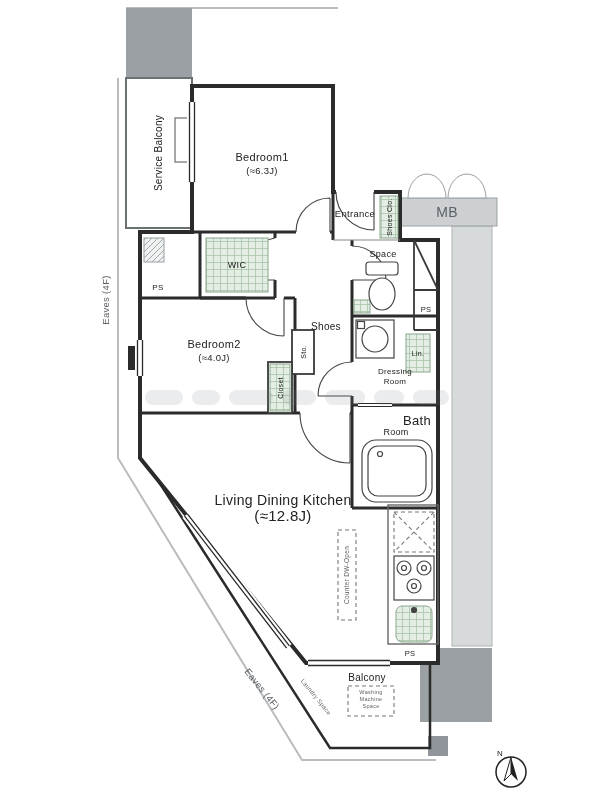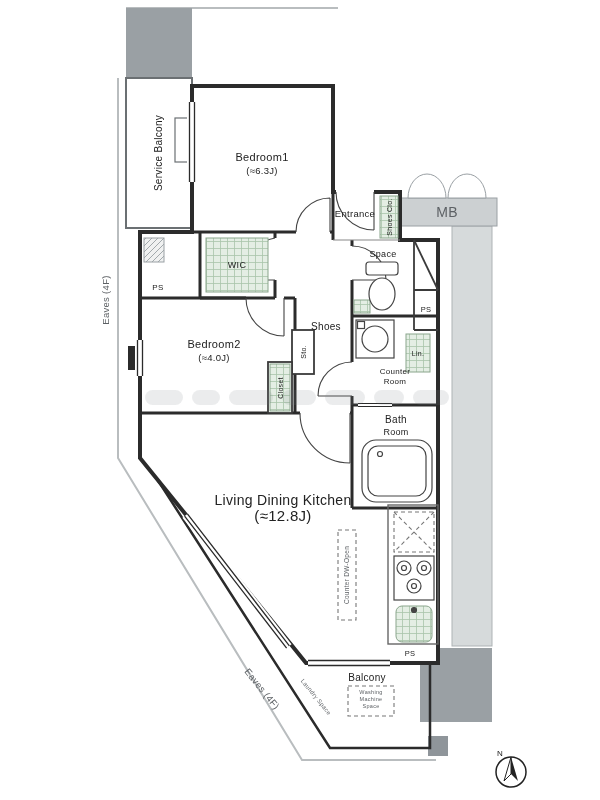--- a/index.html
+++ b/index.html
@@ -177,24 +177,24 @@
 <div class="lbl" style="left:426px;top:310px;font-size:7.5px">PS</div>
 <div class="lbl" style="left:326px;top:327px;font-size:10px">Shoes</div>
 
 <div class="lbl" style="left:214px;top:344px;font-size:11px">Bedroom2</div>
 <div class="lbl" style="left:214px;top:358px;font-size:9.5px">(≈4.0J)</div>
 
 <div class="lbl" style="left:303px;top:352px;font-size:7px;transform:translate(-50%,-50%) rotate(-90deg)">Sto.</div>
 <div class="lbl" style="left:280px;top:388px;font-size:7px;transform:translate(-50%,-50%) rotate(-90deg)">Closet</div>
 <div class="lbl" style="left:418px;top:353px;font-size:7px">Lin.</div>
 
-<div class="lbl" style="left:395px;top:372px;font-size:8px">Counter</div>
+<div class="lbl" style="left:395px;top:372px;font-size:8px">Dressing</div>
 <div class="lbl" style="left:395px;top:382px;font-size:8px">Room</div>
 
-<div class="lbl" style="left:396px;top:420px;font-size:10px">Bath</div>
+<div class="lbl" style="left:417px;top:420px;font-size:13px">Bath</div>
 <div class="lbl" style="left:396px;top:432px;font-size:9px">Room</div>
 
 <div class="lbl" style="left:283px;top:500px;font-size:14px">Living Dining Kitchen</div>
 <div class="lbl" style="left:283px;top:515px;font-size:15px">(≈12.8J)</div>
 
 <div class="lbl muted" style="left:347px;top:575px;font-size:6.5px;transform:translate(-50%,-50%) rotate(-90deg)">Counter DW-Open</div>
 <div class="lbl" style="left:410px;top:654px;font-size:7.5px">PS</div>
 
 <div class="lbl" style="left:367px;top:678px;font-size:10px">Balcony</div>
 <div class="lbl muted" style="left:316px;top:697px;font-size:6px;transform:translate(-50%,-50%) rotate(51deg)">Laundry Space</div>

